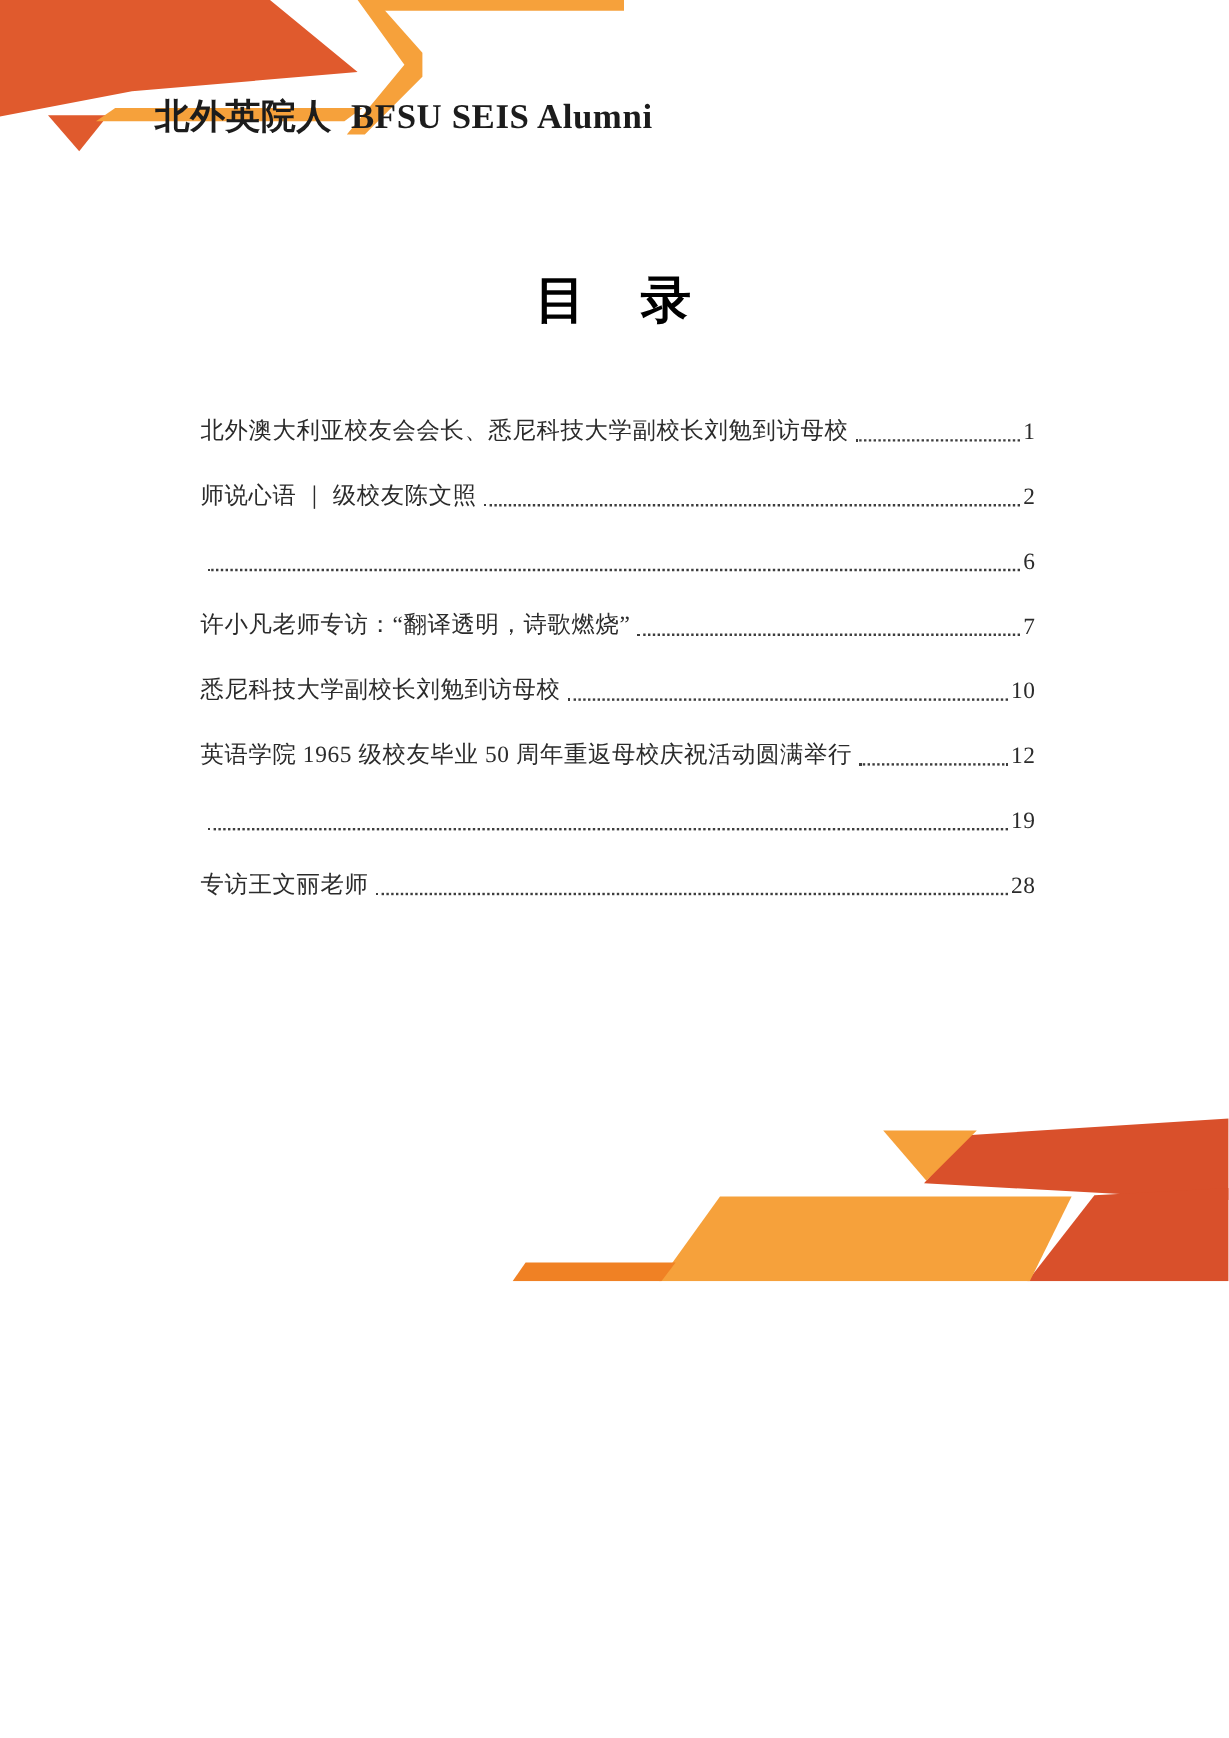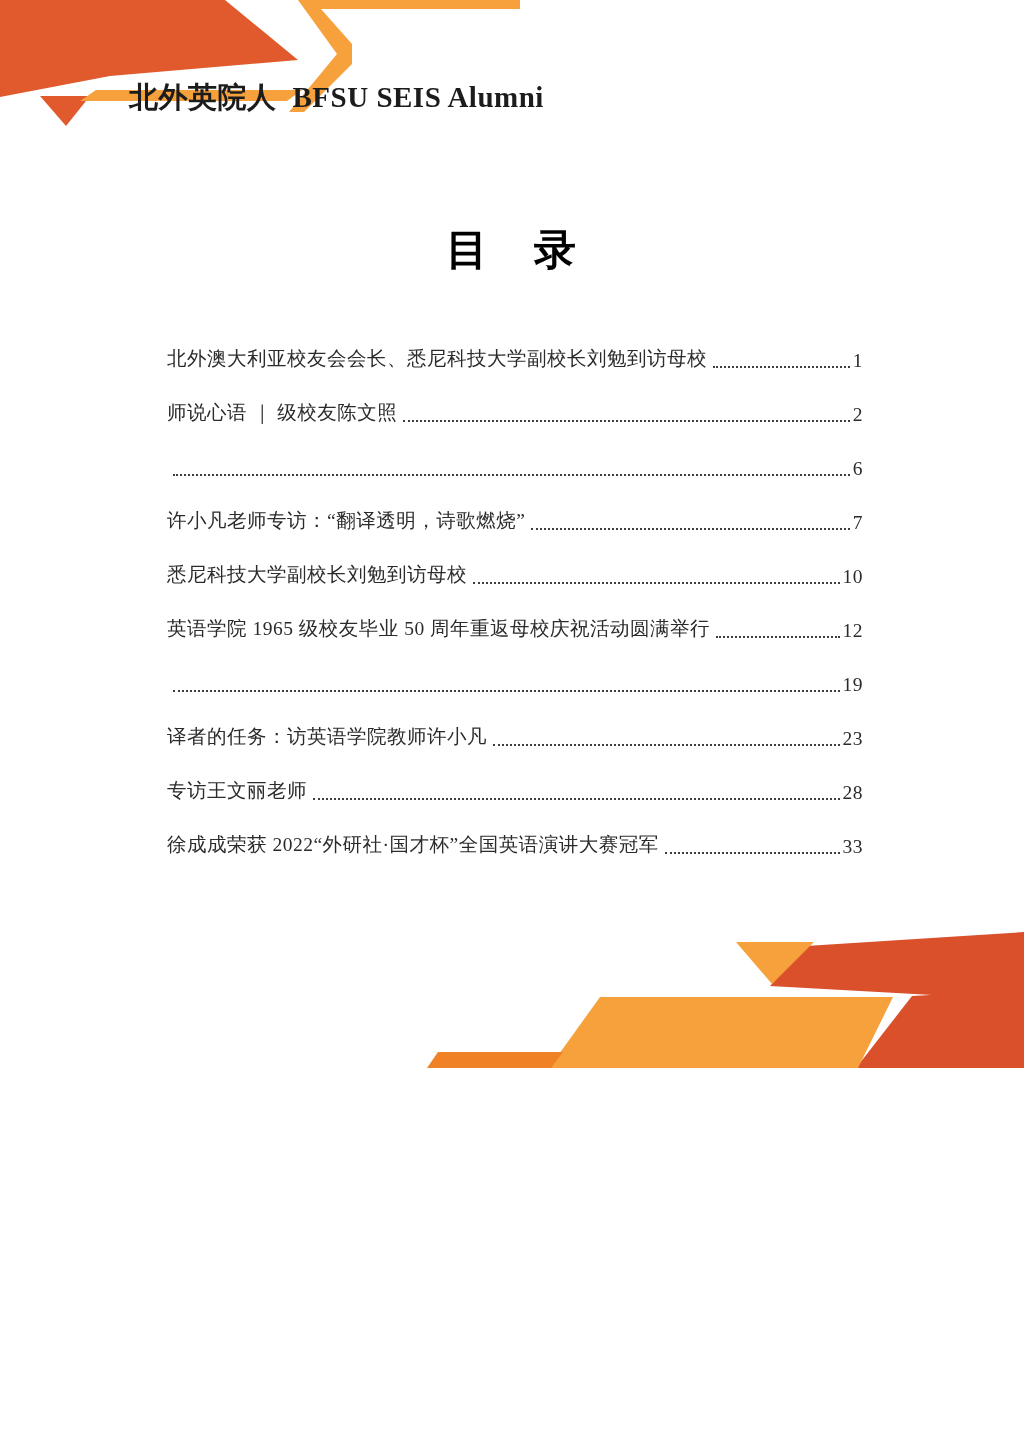--- a/index.html
+++ b/index.html
@@ -138,33 +138,23 @@
       <div class="toc-row">
         <span class="toc-text">英语学院 1965 级校友毕业 50 周年重返母校庆祝活动圆满举行</span>
         <span class="leader"></span>
         <span class="toc-page">12</span>
       </div>
       <div class="toc-row">
         <span class="leader"></span>
         <span class="toc-page">19</span>
       </div>
       <div class="toc-row">
-        <span class="toc-text">译者的任务：访英语学院教师许小凡</span>
-        <span class="leader"></span>
-        <span class="toc-page">23</span>
-      </div>
-      <div class="toc-row">
         <span class="toc-text">专访王文丽老师</span>
         <span class="leader"></span>
         <span class="toc-page">28</span>
-      </div>
-      <div class="toc-row">
-        <span class="toc-text">徐成成荣获 2022“外研社·国才杯”全国英语演讲大赛冠军</span>
-        <span class="leader"></span>
-        <span class="toc-page">33</span>
       </div>
     </div>
 
   <svg class="deco-bottom" viewBox="0 0 1024 160" aria-hidden="true">
     <polygon points="806,38 1024,24 1024,92 770,78" fill="#D9502B"></polygon>
     <polygon points="912,88 1024,82 1024,160 856,160" fill="#D9502B"></polygon>
     <polygon points="736,34 814,34 772,76" fill="#F6A13B"></polygon>
     <polygon points="600,89 893,89 858,160 549,160" fill="#F6A13B"></polygon>
     <polygon points="438,144 563,144 551,160 427,160" fill="#F08124"></polygon>
   </svg>

